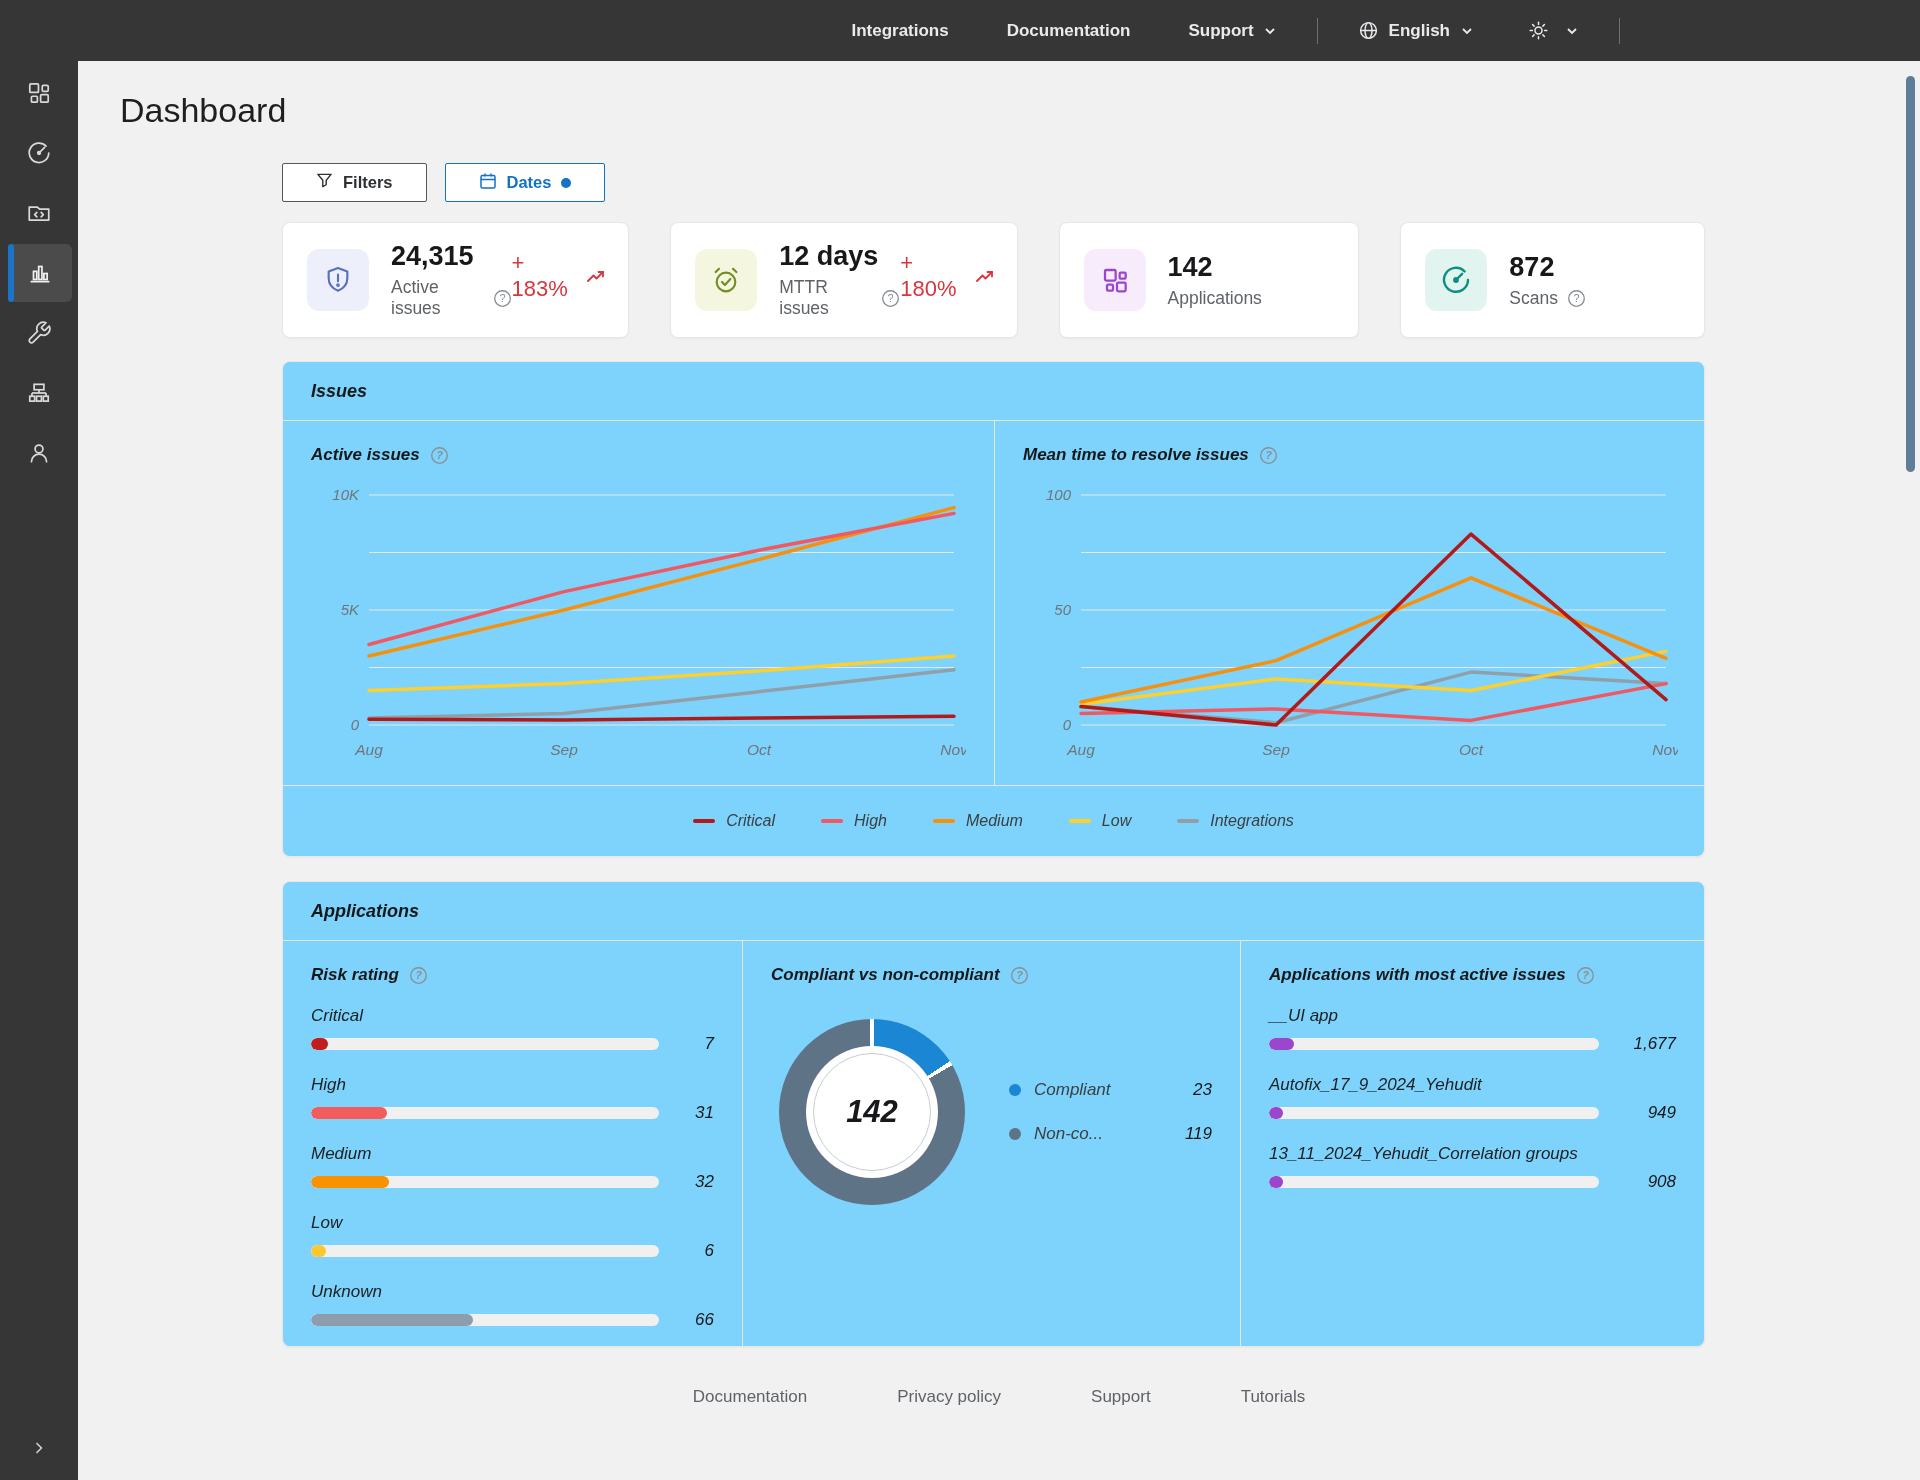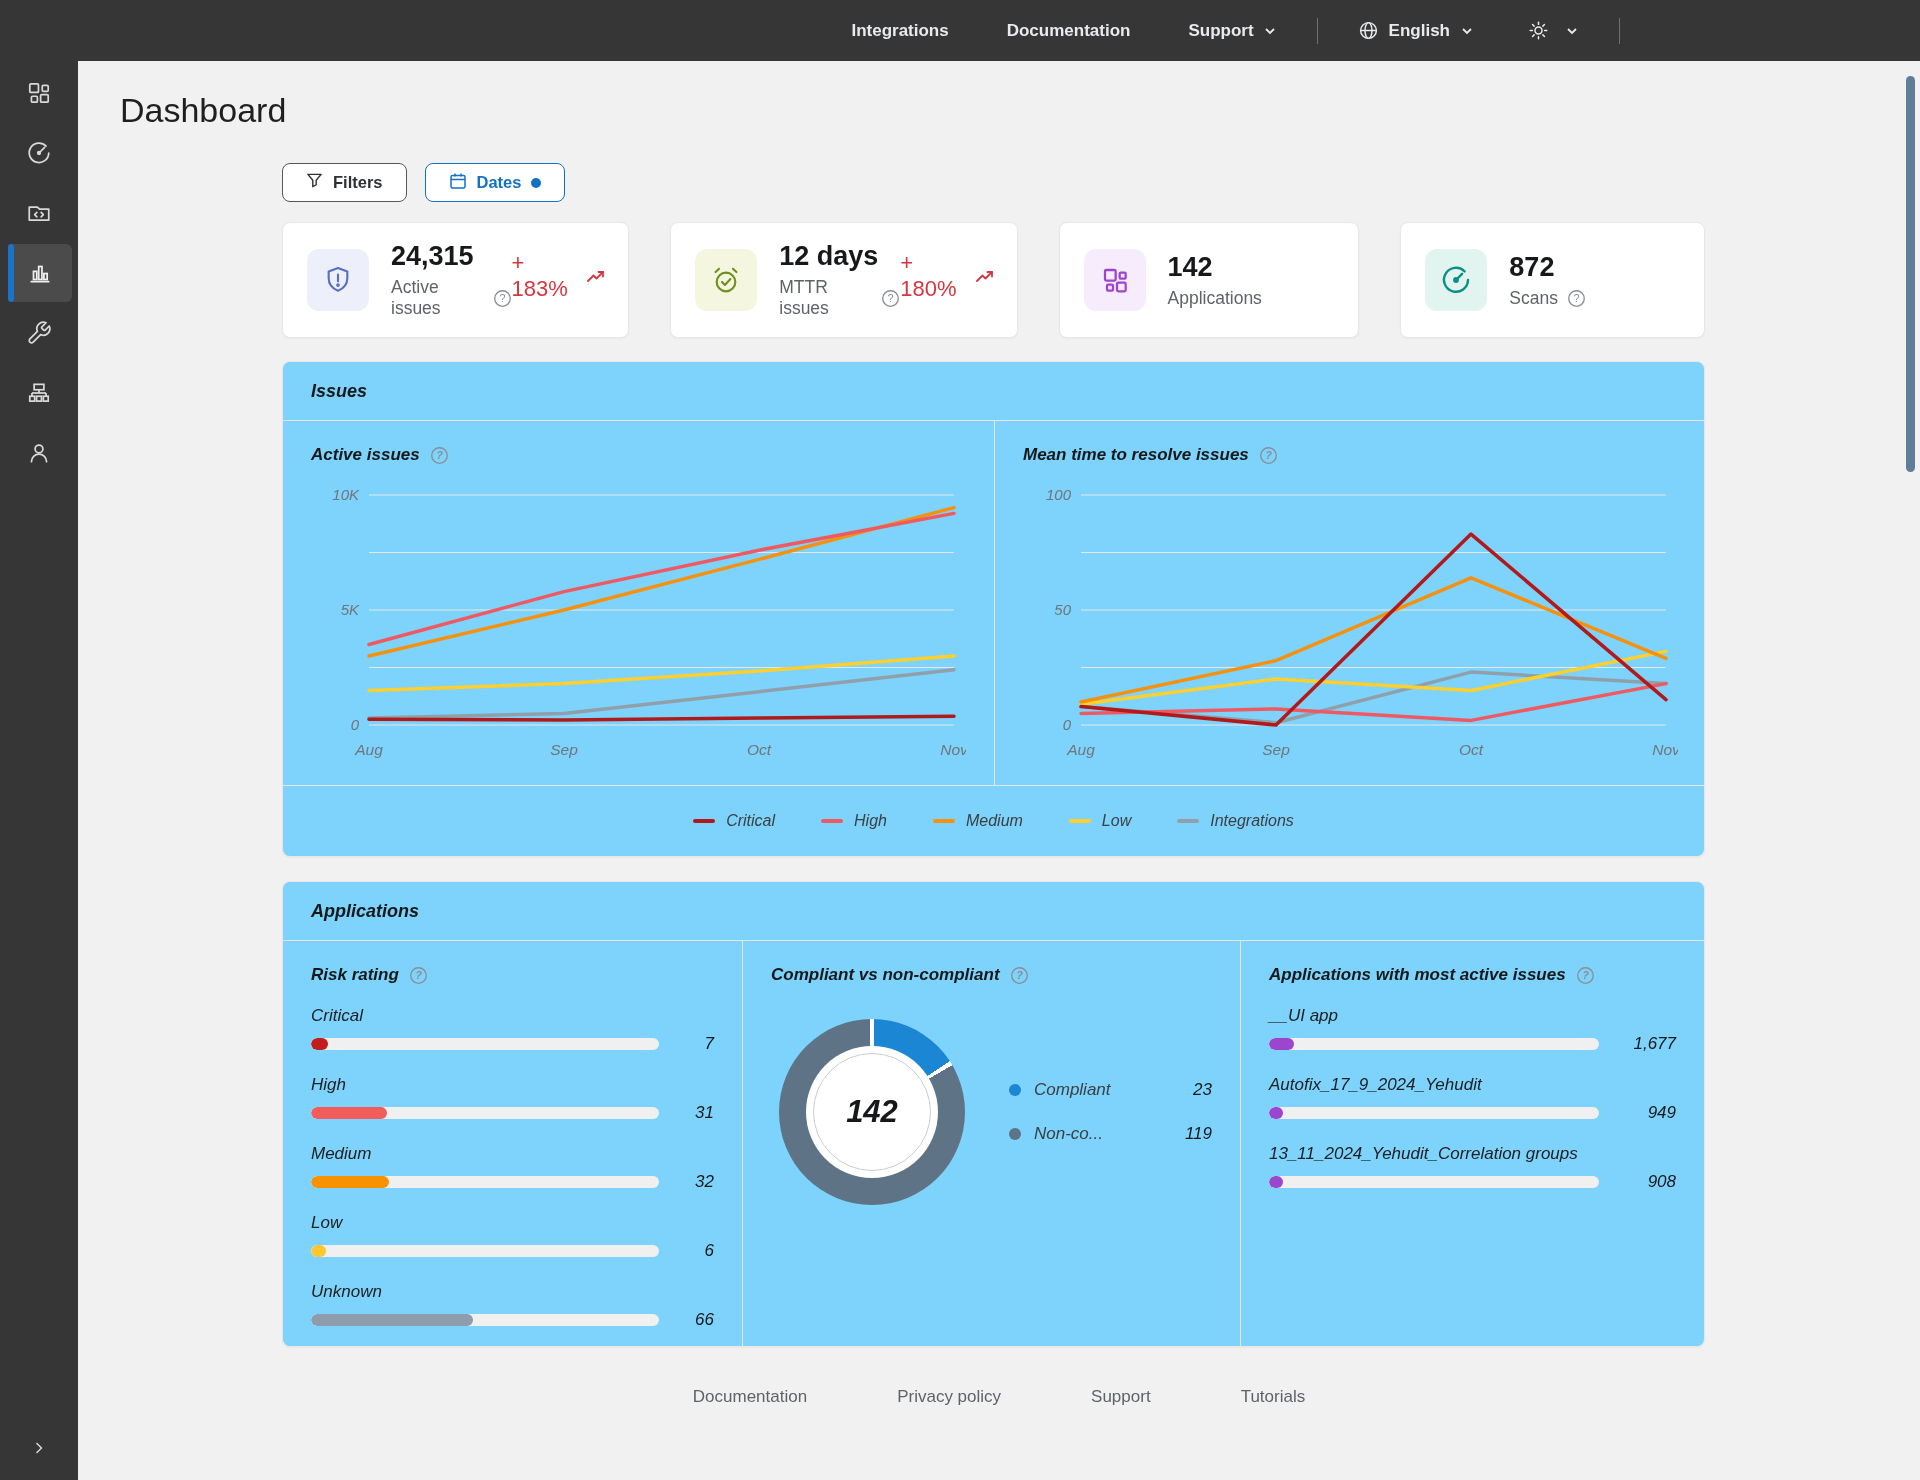--- a/index.html
+++ b/index.html
@@ -28,22 +28,22 @@
              background:#1b74c9; border-radius:3px; }
   .side-collapse { position:absolute; bottom:10px; left:0; width:78px; height:44px;
              display:flex; align-items:center; justify-content:center; cursor:pointer; }
 
   
   .main { position:absolute; top:61px; left:78px; width:1842px; height:1419px; background:#f1f1f2; overflow:hidden; }
   .page-title { margin:30px 0 0 42px; font-size:34px; font-weight:500; color:#1f1f1f; }
   .container { width:1423px; margin-left:204px; }
 
   .toolbar { margin-top:33px; display:flex; gap:18px; }
-  .btn { height:39px; display:inline-flex; align-items:center; gap:10px; padding:0 23px;
-         border-radius:8px; background:#fff; font-size:16.5px; font-weight:600; cursor:pointer; }
+  .btn { height:39px; display:inline-flex; align-items:center; gap:10px; padding:0 33px;
+         border-radius:2px; background:#fff; font-size:16.5px; font-weight:600; cursor:pointer; }
   .btn-filters { border:1px solid #55585b; color:#2e3134; }
   .btn-dates { border:1px solid #1272c4; color:#1272c4; }
   .dot { width:10px; height:10px; border-radius:50%; background:#1272c4; }
 
   
   .cards { margin-top:20px; display:flex; gap:41px; }
   .card { background:#fff; border:1px solid #e7e7e7; border-radius:8px; height:116px;
           display:flex; align-items:center; padding:0 22px 0 24px; box-shadow:0 1px 2px rgba(0,0,0,.04); }
   .card:nth-child(1){ width:364px; } .card:nth-child(2){ width:364px; }
   .card:nth-child(3){ width:315px; } .card:nth-child(4){ width:319px; }

